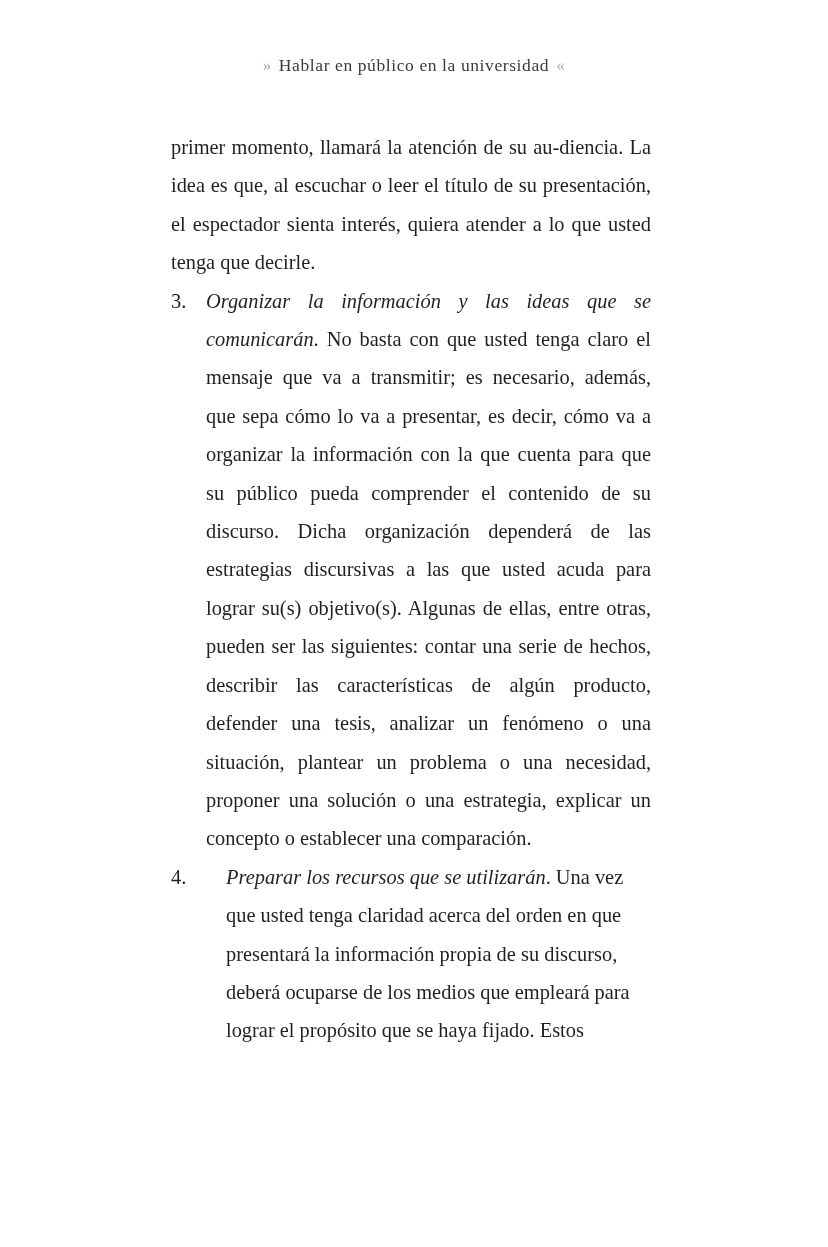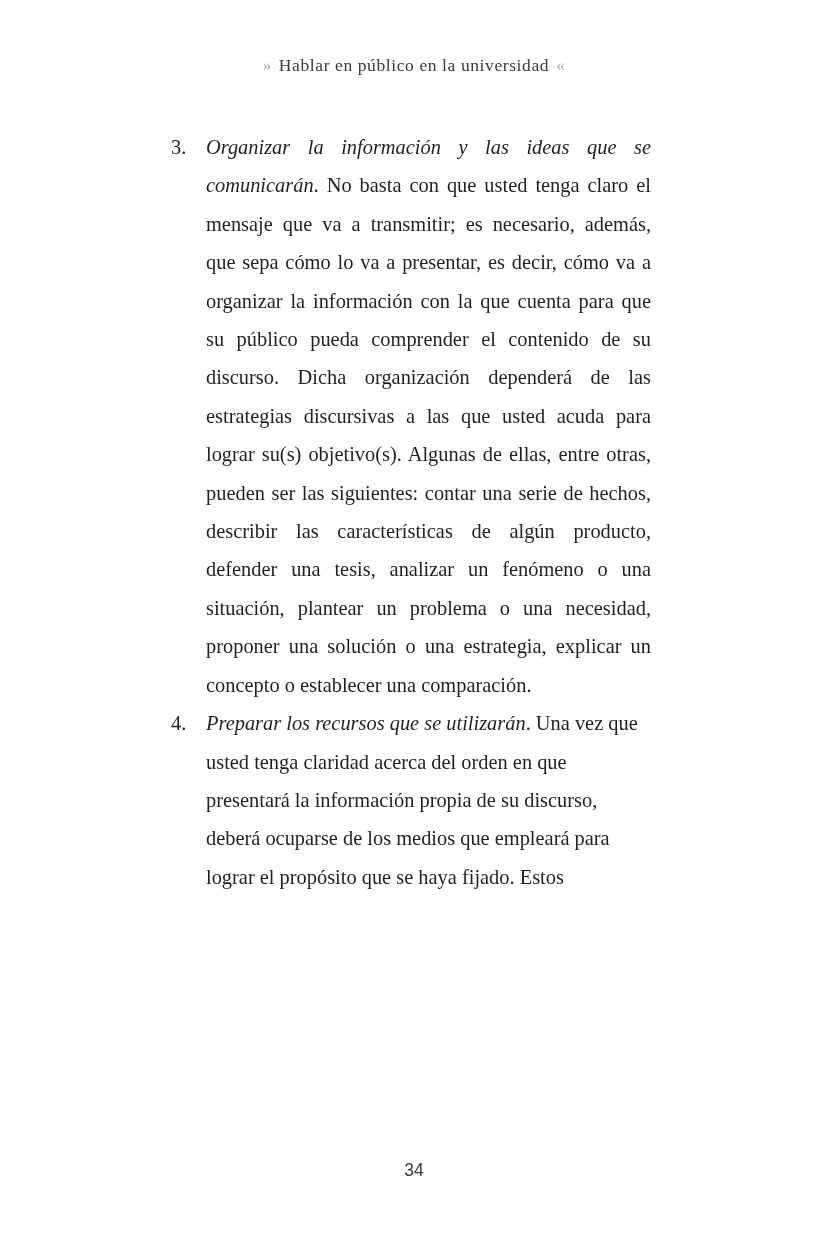--- a/index.html
+++ b/index.html
@@ -79,44 +79,45 @@
     top: 1160px;
     left: 0;
     width: 828px;
     text-align: center;
     font-size: 17.5px;
     color: #3a3a3c;
     font-family: "Liberation Sans", sans-serif;
   }
   .lastline {
     text-align: left;
+    margin-left: 20px;
   }
 </style>
 </head>
 <body>
 
 <div class="page">
 
   <div class="running-head">
     <span class="deco">»</span><span>Hablar en público en la universidad</span><span class="deco">«</span>
   </div>
 
   <div class="content">
 
+    <p class="para">primer momento, llamará la atención de su au-diencia. La idea es que, al escuchar o leer el título de su presentación, el espectador sienta interés, quiera atender a lo que usted tenga que decirle.</p>
 
     <div class="list-wrap">
 
       <div class="list-item">
         <div class="list-num">3.</div>
         <div class="list-body"><em>Organizar la información y las ideas que se comunicarán</em><span>. No basta con que usted tenga claro el mensaje que va a transmitir; es necesario, además, que sepa cómo lo va a presentar, es decir, cómo va a organizar la información con la que cuenta para que su público pueda comprender el contenido de su discurso. Dicha organización dependerá de las estrategias discursivas a las que usted acuda para lograr su(s) objetivo(s). Algunas de ellas, entre otras, pueden ser las siguientes: contar una serie de hechos, describir las características de algún producto, defender una tesis, analizar un fenómeno o una situación, plantear un problema o una necesidad, proponer una solución o una estrategia, explicar un concepto o establecer una comparación.</span></div>
       </div>
 
       <div class="list-item">
         <div class="list-num">4.</div>
         <div class="list-body lastline"><em>Preparar los recursos que se utilizarán</em><span>. Una vez que usted tenga claridad acerca del orden en que presentará la información propia de su discurso, deberá ocuparse de los medios que empleará para lograr el propósito que se haya  fijado. Estos</span></div>
       </div>
 
     </div>
   </div>
 
-  <div class="folio">34</div>
 
 </div>
 
 </body></html>

